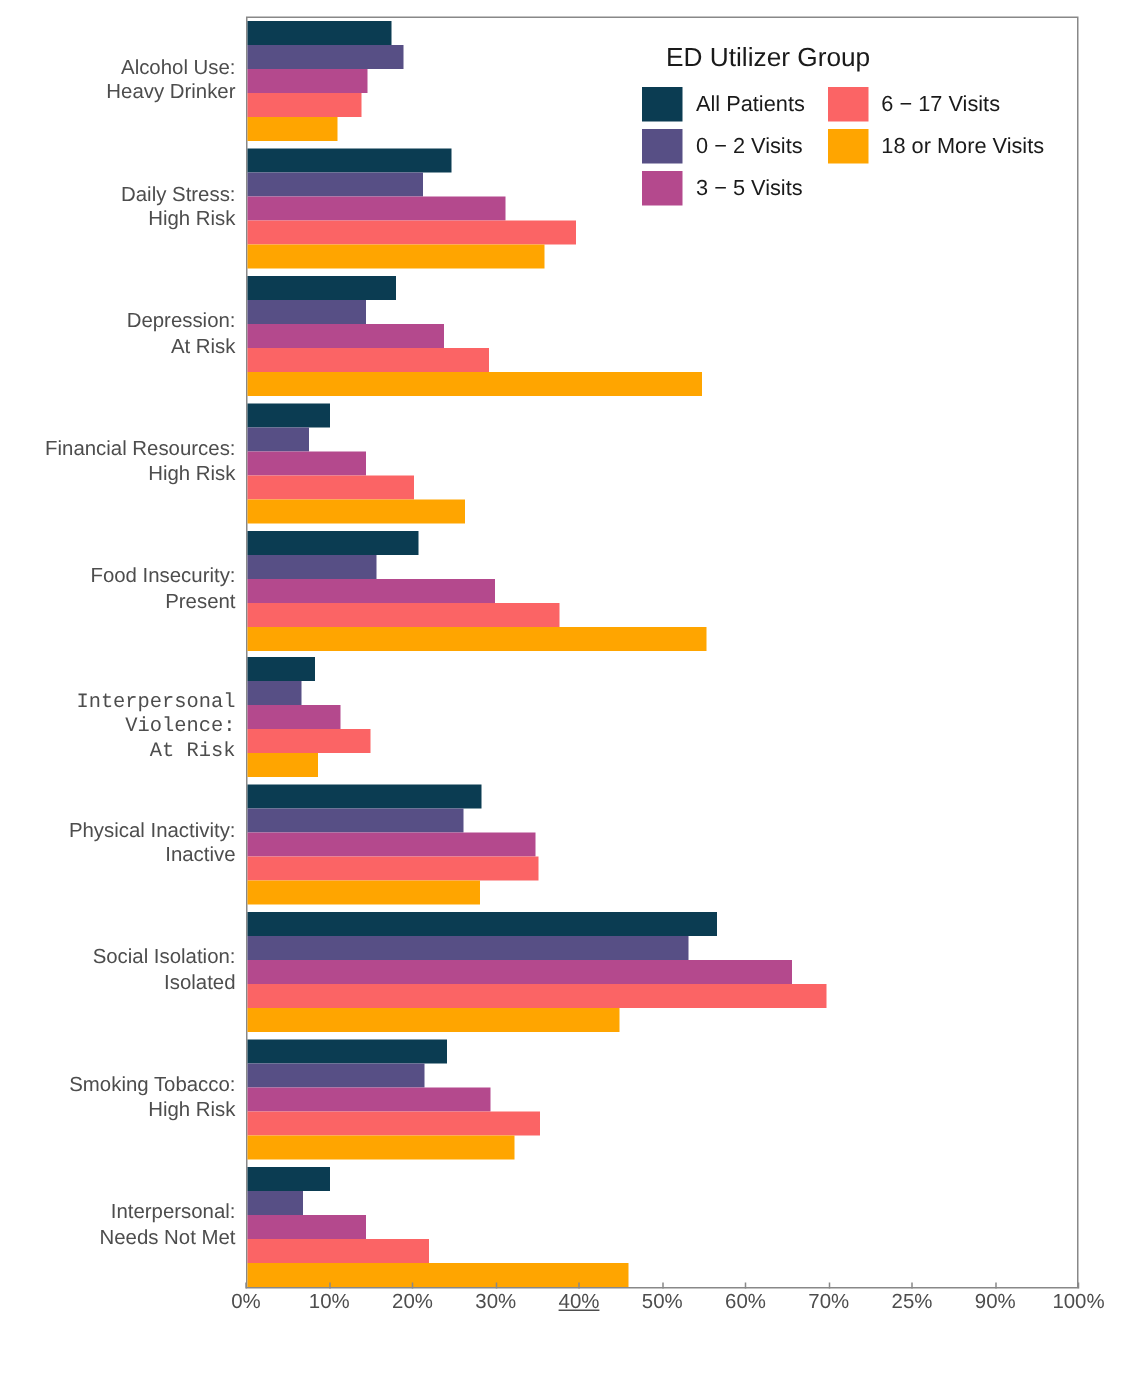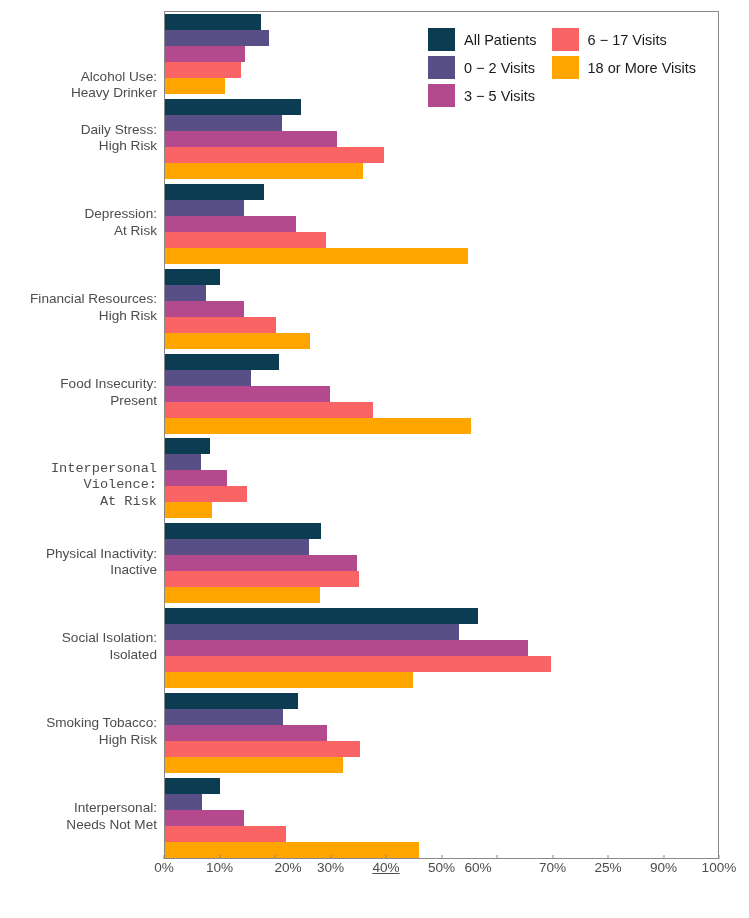--- a/index.html
+++ b/index.html
@@ -105,21 +105,21 @@
     white-space: nowrap;
     padding-right: 6px;
   }
 </style>
 </head>
 <body>
 
 <div id="chart-root">
 
   <div id="y-axis-labels">
-      <div class="ycat" style="top: 25.8px; margin-top: 32px;">Alcohol Use:
+      <div class="ycat" style="top: 25.8px;">Alcohol Use:
 Heavy Drinker</div>
       <div class="ycat" style="top: 110.6px;">Daily Stress:
 High Risk</div>
       <div class="ycat" style="top: 195.4px;">Depression:
 At Risk</div>
       <div class="ycat" style="top: 280.2px;">Financial Resources:
 High Risk</div>
       <div class="ycat" style="top: 365px;">Food Insecurity:
 Present</div>
       <div class="ycat" style="top: 449.8px; font-family: Liberation Mono, monospace;">Interpersonal Violence:
@@ -206,41 +206,42 @@
         <div class="bar" style="top: 64px; width: 254.19px; background: rgb(255, 165, 0);"></div>
       </div>
     </div>
 
   <div id="x-ticks">
       <div class="xtick-mark" style="left: 0px;"></div>
       <div class="xtick" style="left: 0px;">0%</div>
       <div class="xtick-mark" style="left: 55.5px;"></div>
       <div class="xtick" style="left: 55.5px;">10%</div>
       <div class="xtick-mark" style="left: 111px;"></div>
-      <div class="xtick" style="left: 124px;">20%</div>
+      <div class="xtick" style="left: 111px;">20%</div>
       <div class="xtick-mark" style="left: 166.5px;"></div>
       <div class="xtick" style="left: 166.5px;">30%</div>
       <div class="xtick-mark" style="left: 222px;"></div>
       <div class="xtick" style="left: 222px; text-decoration: underline;">40%</div>
       <div class="xtick-mark" style="left: 277.5px;"></div>
       <div class="xtick" style="left: 277.5px;">50%</div>
       <div class="xtick-mark" style="left: 333px;"></div>
-      <div class="xtick" style="left: 314px; text-align: right;">60%</div>
+      <div class="xtick" style="left: 333px; text-align: right;">60%</div>
       <div class="xtick-mark" style="left: 388.5px;"></div>
       <div class="xtick" style="left: 388.5px;">70%</div>
       <div class="xtick-mark" style="left: 444px;"></div>
       <div class="xtick" style="left: 444px;">25%</div>
       <div class="xtick-mark" style="left: 499.5px;"></div>
       <div class="xtick" style="left: 499.5px;">90%</div>
       <div class="xtick-mark" style="left: 555px;"></div>
       <div class="xtick" style="left: 555px;">100%</div>
     </div>
 
 
   <div id="legend">
+    <div id="legend-title">ED Utilizer Group</div>
     <div id="legend-grid">
         <span class="legend-swatch" style="background: rgb(11, 60, 82);"></span>
         <span class="legend-label">All Patients</span>
         <span class="legend-swatch" style="background: rgb(251, 100, 101);"></span>
         <span class="legend-label">6 − 17 Visits</span>
         <span class="legend-swatch" style="background: rgb(87, 79, 133);"></span>
         <span class="legend-label">0 − 2 Visits</span>
         <span class="legend-swatch" style="background: rgb(255, 165, 0);"></span>
         <span class="legend-label">18 or More Visits</span>
         <span class="legend-swatch" style="background: rgb(180, 73, 141);"></span>

